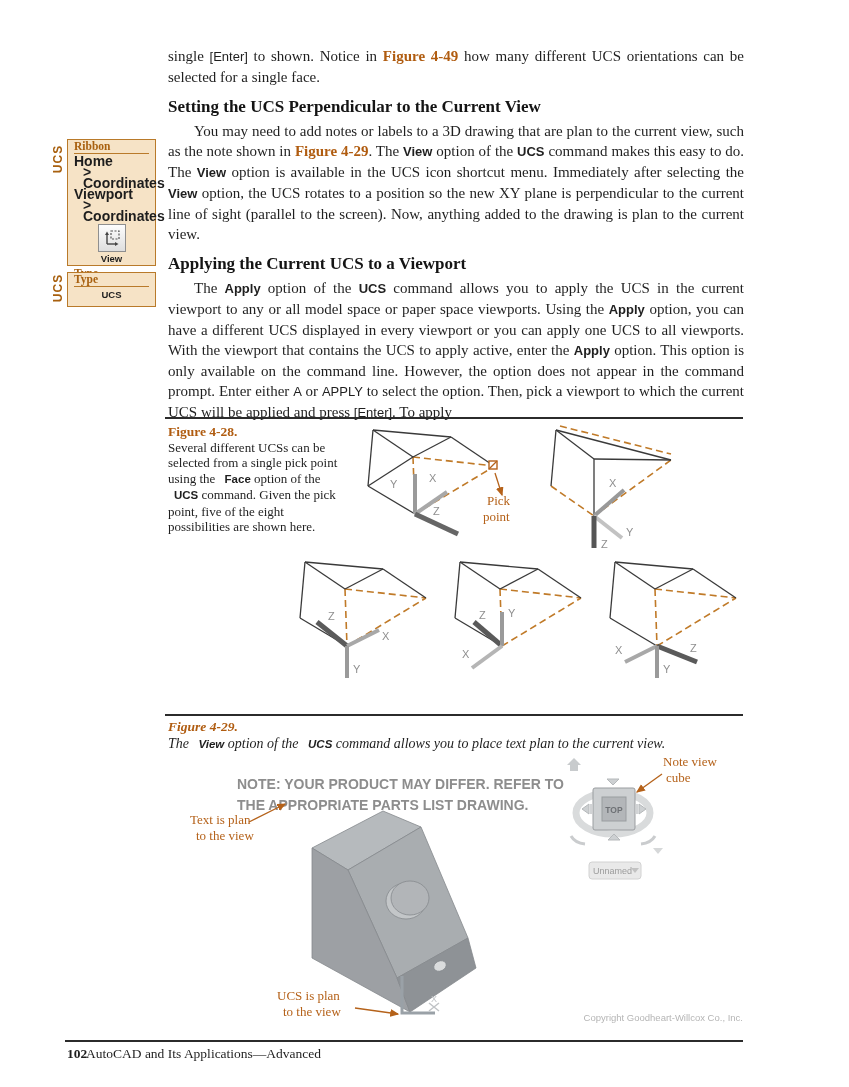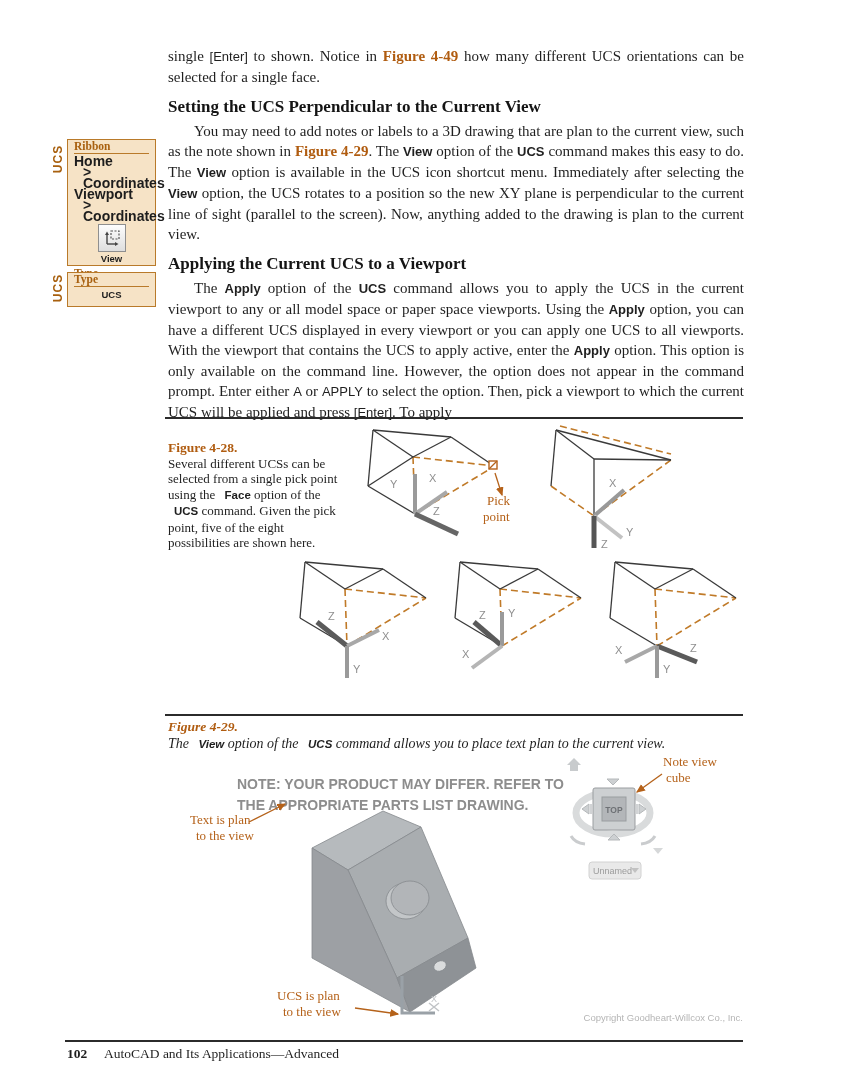--- a/index.html
+++ b/index.html
@@ -72,21 +72,21 @@
   <div class="side-center">UCS</div>
 </div>
 
 <div class="abs vert-label" style="left:36px;top:281px;width:44px;text-align:center;">UCS</div>
 <div class="abs side-box" style="left:67px;top:272px;width:89px;height:35px;">
   <div class="side-head">Type</div>
   <div class="side-center">UCS</div>
 </div>
 
 <div class="abs fig-rule" style="left:165px;top:417px;width:578px;"></div>
-<div class="abs" style="left:168px;top:424px;width:172px;margin-top:16px;">
+<div class="abs" style="left:168px;top:424px;width:172px;">
   <div class="fig-title">Figure 4-28.</div>
   <div class="fig-cap"><span class="seg-p">Several different UCSs can be selected from a single pick point using the </span><span class="seg-b">Face</span><span class="seg-p"> option of the </span><span class="seg-b">UCS</span><span class="seg-p"> command. Given the pick point, five of the eight possibilities are shown here.</span></div>
 </div>
 
 <svg class="abs" style="left:290px;top:421px;" width="455" height="291" viewBox="0 0 455 291">
   <defs>
     <marker id="ah" markerWidth="8" markerHeight="8" refX="6" refY="3" orient="auto">
       <path d="M0,0 L7,3 L0,6 Z" fill="#b5621a"></path>
     </marker>
   </defs>
@@ -275,14 +275,14 @@
     </g>
   </g>
 
   <text class="serif" x="498" y="14" font-size="13" fill="#b5621a">Note view</text>
   <text class="serif" x="501" y="30" font-size="13" fill="#b5621a">cube</text>
   <path d="M497,22 L472,40" stroke="#b5621a" stroke-width="1.3" fill="none" marker-end="url(#ah2)"></path>
 </svg>
 
 <div class="abs" style="left:65px;top:1040px;width:678px;height:1.5px;background:#2b2b2b;"></div>
 <div class="abs footer-num" style="left:67px;top:1046px;">102</div>
-<div class="abs footer-title" style="left:104px;top:1046px;">AutoCAD and Its Applications—Advanced</div>
+<div class="abs footer-title" style="left:86px;top:1046px;">AutoCAD and Its Applications—Advanced</div>
 <div class="abs footer-copy" style="left:443px;top:1012px;width:300px;">Copyright Goodheart-Willcox Co., Inc.</div>
 
 </body></html>

